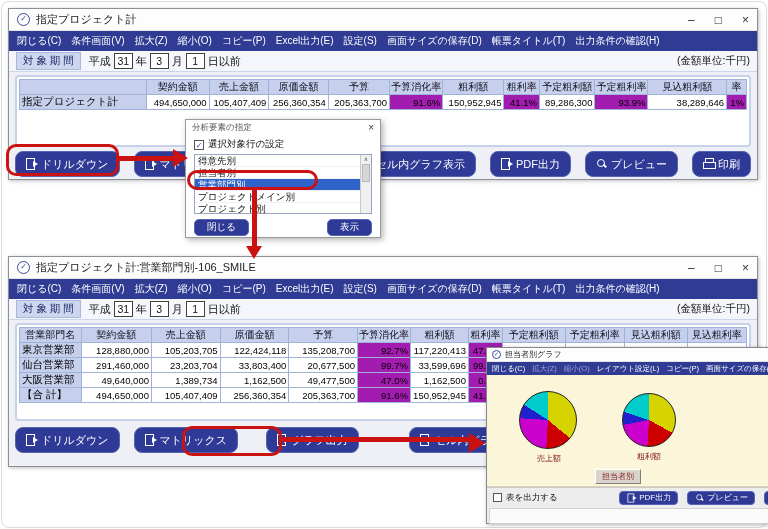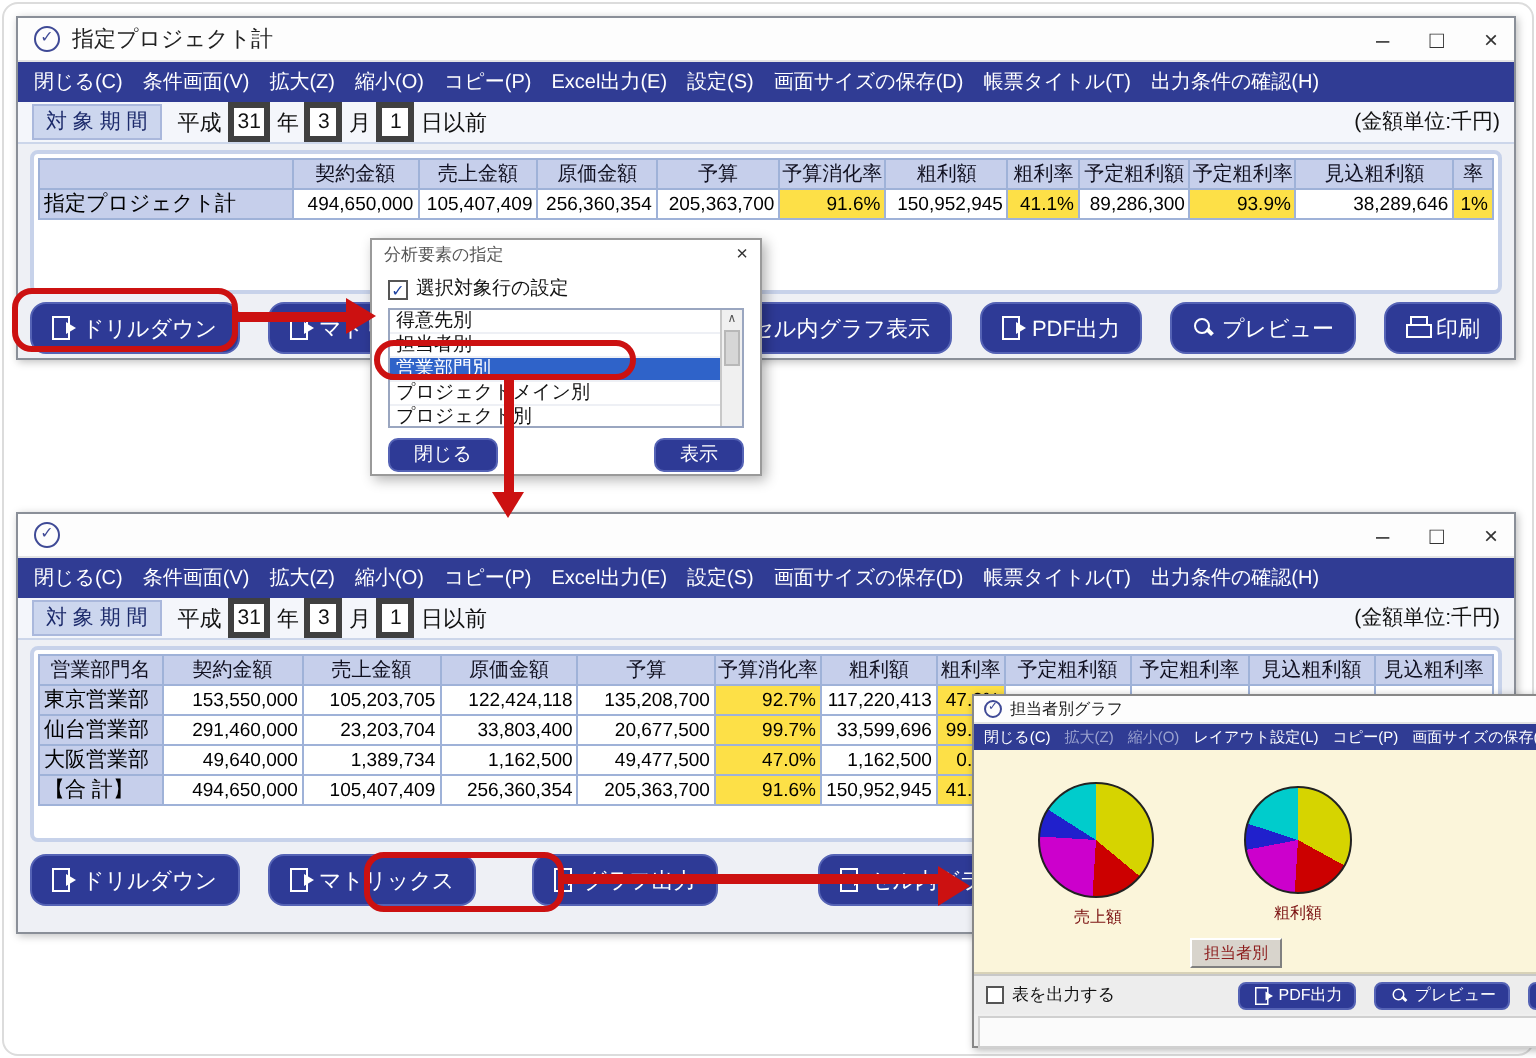--- a/index.html
+++ b/index.html
@@ -10,29 +10,29 @@
   
   .win { position:absolute; background:#eef0f5; border:1px solid #8a8f98; box-shadow:1px 1px 4px rgba(0,0,0,.25); }
   .titlebar { height:22px; background:#fdfdfd; display:flex; align-items:center; gap:6px; padding:0 8px; font-size:11px; color:#222; border-bottom:1px solid #e4e4e4; }
   .app-icon { width:13px; height:13px; border:1.5px solid #3f4a96; border-radius:50%; color:#3f4a96; font-size:8px; line-height:10px; text-align:center; flex:0 0 auto; }
   .controls { margin-left:auto; display:flex; gap:20px; font-size:12px; color:#333; }
   .controls span { cursor:default; }
   .menubar { height:20px; background:#303c94; color:#fff; display:flex; align-items:center; gap:10px; padding:0 8px; font-size:10px; white-space:nowrap; }
   .menubar .disabled { color:#9aa2cf; }
   .periodrow { height:21px; display:flex; align-items:center; padding:0 7px; font-size:11px; background:#f4f6fb; border-bottom:1px solid #ccd6ea; color:#111; }
   .chip { background:#ccd6ee; border:1px solid #aab8dc; color:#1c2a6b; padding:1px 6px; font-size:10.5px; margin-right:8px; }
-  .pbox { display:inline-block; min-width:19px; border:3px solid #404040; background:#fff; text-align:center; font-size:10.5px; line-height:14px; margin:0 3px; padding:0 2px; }
+  .pbox { display:inline-block; min-width:19px; border:1px solid #404040; background:#fff; text-align:center; font-size:10.5px; line-height:14px; margin:0 3px; padding:0 2px; }
   .unitnote { margin-left:auto; font-size:10.5px; }
 
   .panel { position:absolute; left:6px; right:6px; background:#fff; border:2px solid #c7d2ea; border-radius:4px; overflow:hidden; }
   table { border-collapse:collapse; table-layout:fixed; margin:2px; }
   th { background:#c6cfeb; border:1px solid #9fb2d8; font-weight:normal; color:#101020; height:15px; font-size:10px; padding:0 1px; overflow:hidden; white-space:nowrap; }
   td { border:1px solid #9fb2d8; background:#fff; text-align:right; padding:0 2px; height:14px; font-size:9.5px; white-space:nowrap; overflow:hidden; color:#000; }
   td.rowlabel { background:#c6cfeb; text-align:left; font-size:10.5px; }
-  td.pct { background:#fde047; }
+  td.pct { background:#a21caf; }
 
   .btnrow { position:absolute; left:6px; right:6px; display:flex; align-items:center; }
   .btn { height:26px; background:#2e3a96; color:#fff; border:1px solid #5563b5; border-radius:8px; font-size:11px; display:inline-flex; align-items:center; padding:0 10px; white-space:nowrap; cursor:default; }
   .btn .lbl { margin-left:2px; }
   .spacer { flex:1; }
   .gap { margin-left:14px; }
 
   
   .ic { display:inline-block; position:relative; width:13px; height:12px; flex:0 0 auto; }
   .ic-doc-arrow::before { content:""; position:absolute; left:0; top:0; width:7px; height:10px; border:1px solid #fff; }
@@ -222,20 +222,21 @@
   <div class="popup-btnrow">
     <button class="btn sm2">閉じる</button>
     <span class="spacer"></span>
     <button class="btn sm2">表示</button>
   </div>
 </div>
 
 <div class="win" style="left:8px; top:256px; width:750px; height:211px;">
   <div class="titlebar">
     <span class="app-icon">✓</span>
+    <span>指定プロジェクト計:営業部門別-106_SMILE</span>
     <span class="controls">
       <span>–</span>
       <span>□</span>
       <span>×</span>
     </span>
   </div>
   <div class="menubar">
     <span>閉じる(C)</span>
     <span>条件画面(V)</span>
     <span>拡大(Z)</span>
@@ -284,21 +285,21 @@
         <th>予算消化率</th>
         <th>粗利額</th>
         <th>粗利率</th>
         <th>予定粗利額</th>
         <th>予定粗利率</th>
         <th>見込粗利額</th>
         <th>見込粗利率</th>
       </tr>
       <tr>
         <td class="rowlabel">東京営業部</td>
-        <td>153,550,000</td>
+        <td>128,880,000</td>
         <td>105,203,705</td>
         <td>122,424,118</td>
         <td>135,208,700</td>
         <td class="pct">92.7%</td>
         <td>117,220,413</td>
         <td class="pct">47.2%</td>
         <td></td>
             <td></td>
             <td></td>
             <td></td>

